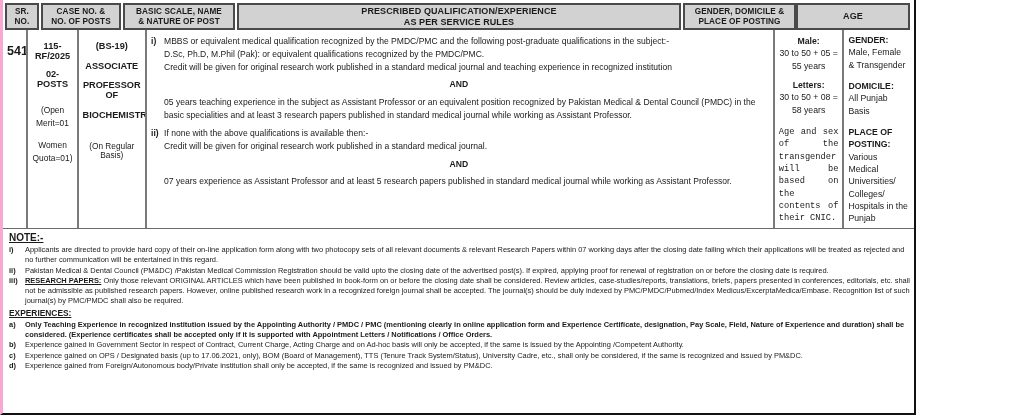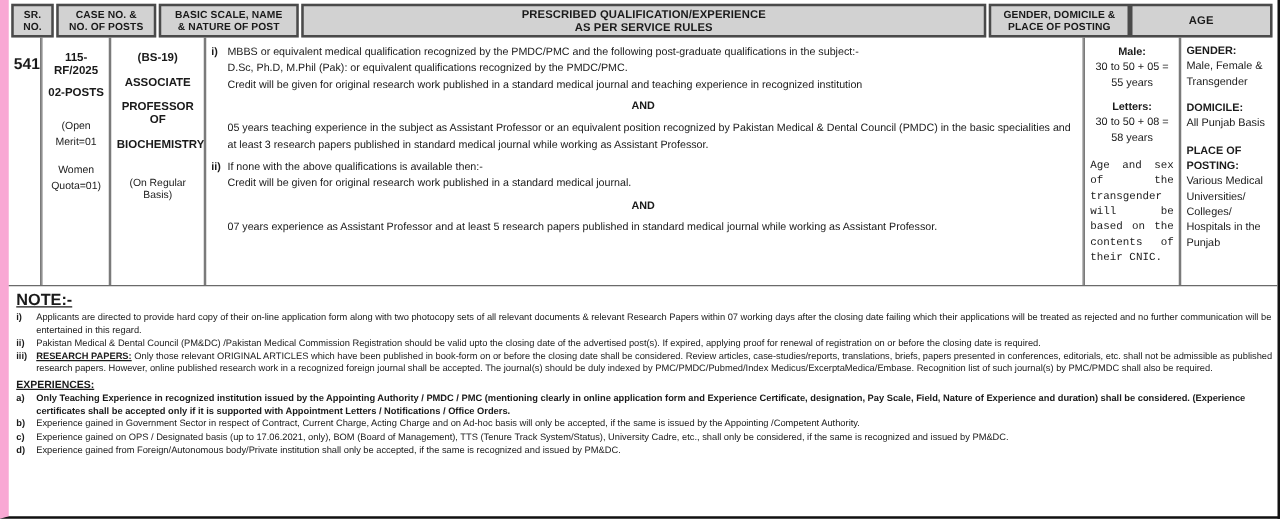--- a/index.html
+++ b/index.html
@@ -9,24 +9,24 @@
   }
   body {
     width: 1024px;
     height: 415px;
     font-family: "Liberation Sans", sans-serif;
     color: #1a1a1a;
     overflow: hidden;
   }
   .page {
     position: relative;
-    width: 1024px;
+    width: 916px;
     height: 415px;
     box-sizing: border-box;
-    border-left: 7px solid #f9a8d4;
+    border-left: 3px solid #f9a8d4;
     border-right: 2px solid #111;
     border-bottom: 2px solid #111;
   }
 
   
   .header-row {
     display: flex;
     align-items: stretch;
     padding: 3px 2px 0 2px;
     box-sizing: border-box;
@@ -164,21 +164,21 @@
   .notes {
     border-top: 1px solid #6a6a6a;
     padding: 2px 4px 0 6px;
     box-sizing: border-box;
     font-size: 7.45px;
     line-height: 1.33;
   }
   .notes-title {
     font-weight: bold;
     text-decoration: underline;
-    font-size: 13px;
+    font-size: 10px;
     margin-bottom: 1px;
   }
   .n-item {
     display: flex;
     align-items: flex-start;
     margin-bottom: 0.5px;
   }
   .n-marker {
     font-weight: bold;
     flex: 0 0 16px;

